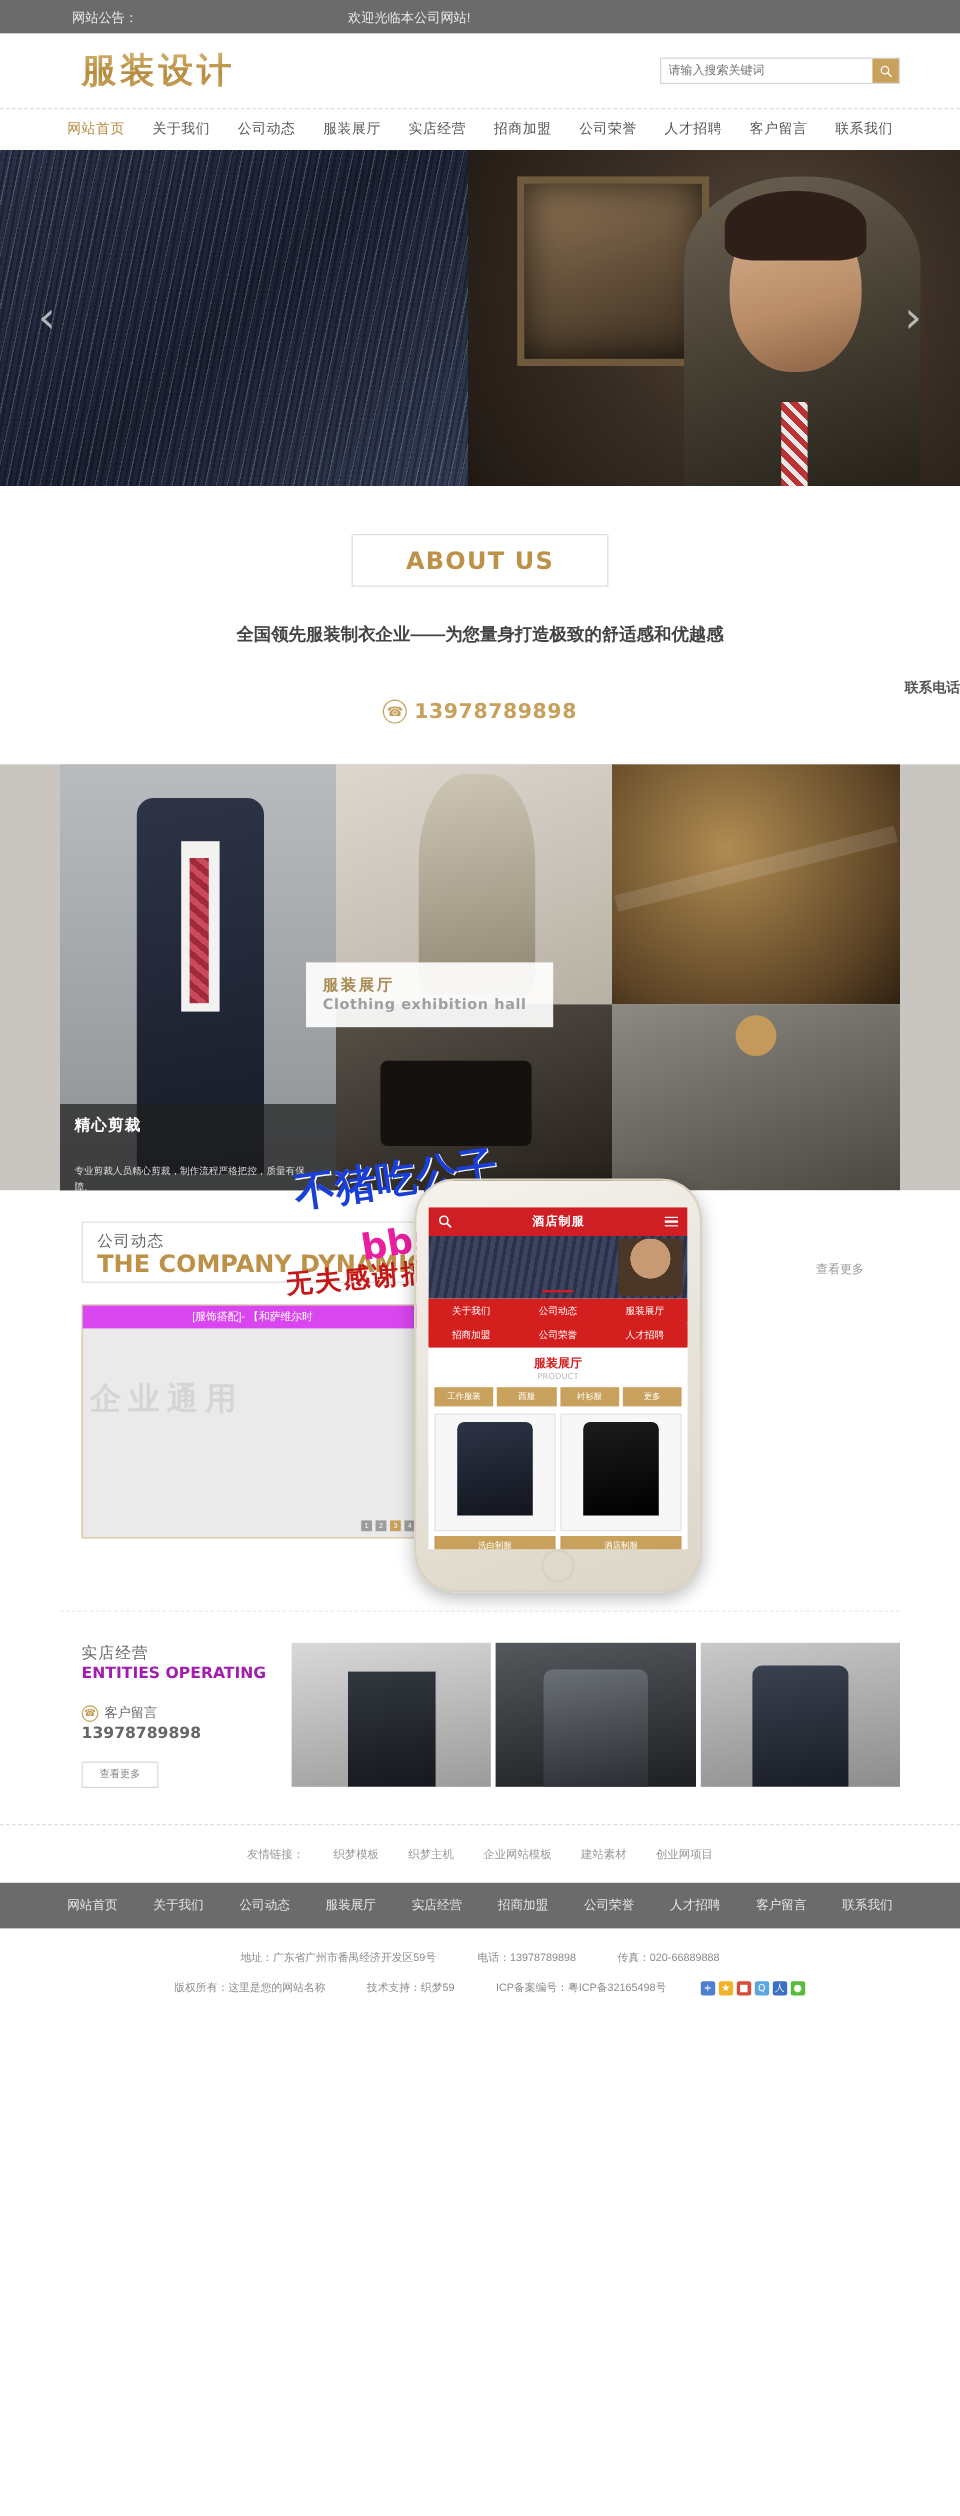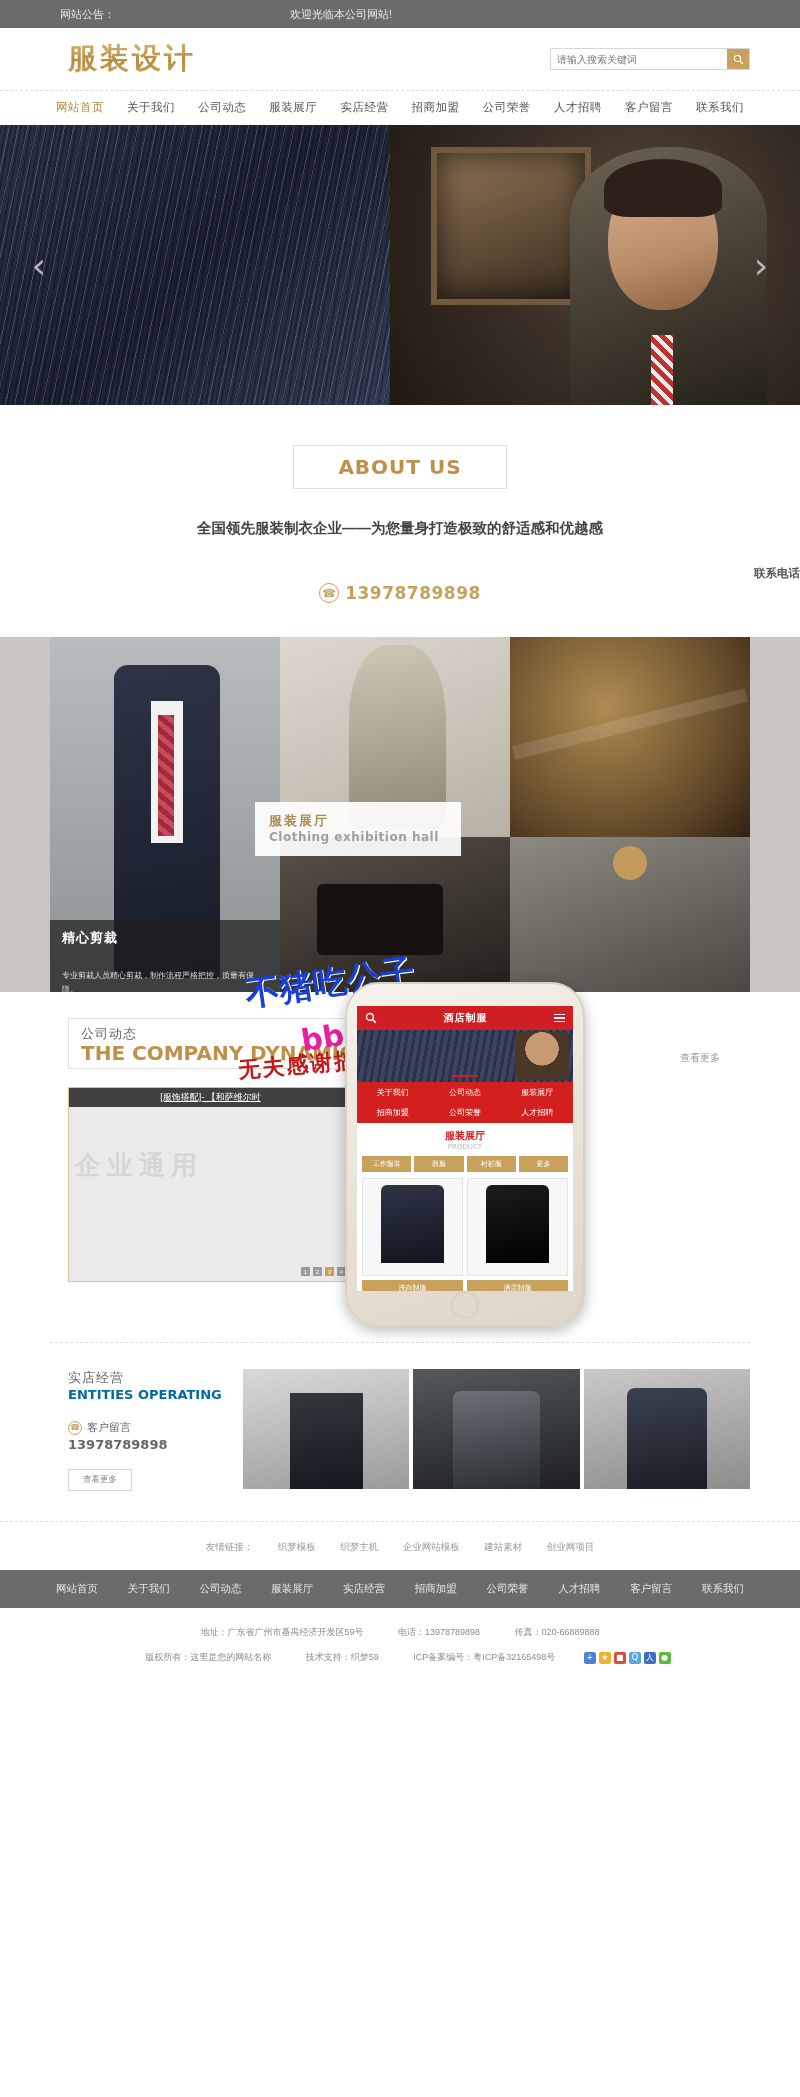--- a/index.html
+++ b/index.html
@@ -265,21 +265,21 @@
     font-family:"DejaVu Sans", sans-serif; line-height:1.05;
   }
   .more-link { font-size:10px; color:#999; text-decoration:none; margin-right:30px; margin-bottom:4px;}
 
   .dyn-body { width:700px; margin:0 auto; display:flex; gap:26px; padding-bottom:30px;}
   .dyn-left { width:285px; margin-left:18px; }
   .newsimg {
     border:1px solid #d8c49a; height:195px; position:relative; background:#eaeaea;
   }
   .newsimg .cap {
-    background:#404040; color:#fff; font-size:9px; text-align:center; padding:3px 0;text-decoration:underline;
+    background:#d946ef; color:#fff; font-size:9px; text-align:center; padding:3px 0;
   }
   .newsimg .ghost {
     position:absolute; left:6px; top:60px; font-size:26px; font-weight:bold;
     color:#d5d5d5; letter-spacing:6px;
   }
   .dots { position:absolute; right:6px; bottom:5px; display:flex; gap:3px; }
   .dots span {
     width:9px;height:9px;background:#9c9c9c;color:#fff;font-size:6px;
     display:flex;align-items:center;justify-content:center;
   }
@@ -327,21 +327,21 @@
   .ph-home { position:absolute; bottom:6px; left:50%; transform:translateX(-50%);
       width:28px;height:28px;border:2px solid #d8d1c2;border-radius:50%; }
   .ph-hamb { display:flex; flex-direction:column; gap:2px; }
   .ph-hamb i { display:block; width:11px; height:1.5px; background:#fff; }
 
   
   .divider { width:700px; margin:0 auto; border-top:1px dashed #ddd; }
   .entities { width:700px; margin:0 auto; padding: 26px 0 30px 0; display:flex; gap:18px;}
   .ent-left { width:175px; padding-left:18px; }
   .ent-left .cn { font-size:13px; color:#666; letter-spacing:1px;}
-  .ent-left .en { font-size:13px; font-weight:bold; color:#0369a1; font-family:"DejaVu Sans",sans-serif; margin-bottom:18px;}
+  .ent-left .en { font-size:13px; font-weight:bold; color:#a21caf; font-family:"DejaVu Sans",sans-serif; margin-bottom:18px;}
   .hotline { display:flex; align-items:center; gap:5px; }
   .hotline .ic {width:14px;height:14px;border:1.3px solid #c6a05c;border-radius:50%;
       display:flex;align-items:center;justify-content:center;color:#c6a05c;font-size:8px;}
   .hotline .t { font-size:11px; color:#666; }
   .hotline-num { font-size:13px; font-weight:bold; color:#666; font-family:"DejaVu Sans",sans-serif; margin:2px 0 16px 0;}
   .btn-more {
     display:inline-block; border:1px solid #d9d9d9; font-size:8.5px; color:#888;
     padding:4px 14px; text-decoration:none;
   }
   .ent-imgs { flex:1; display:flex; gap:4px; }

